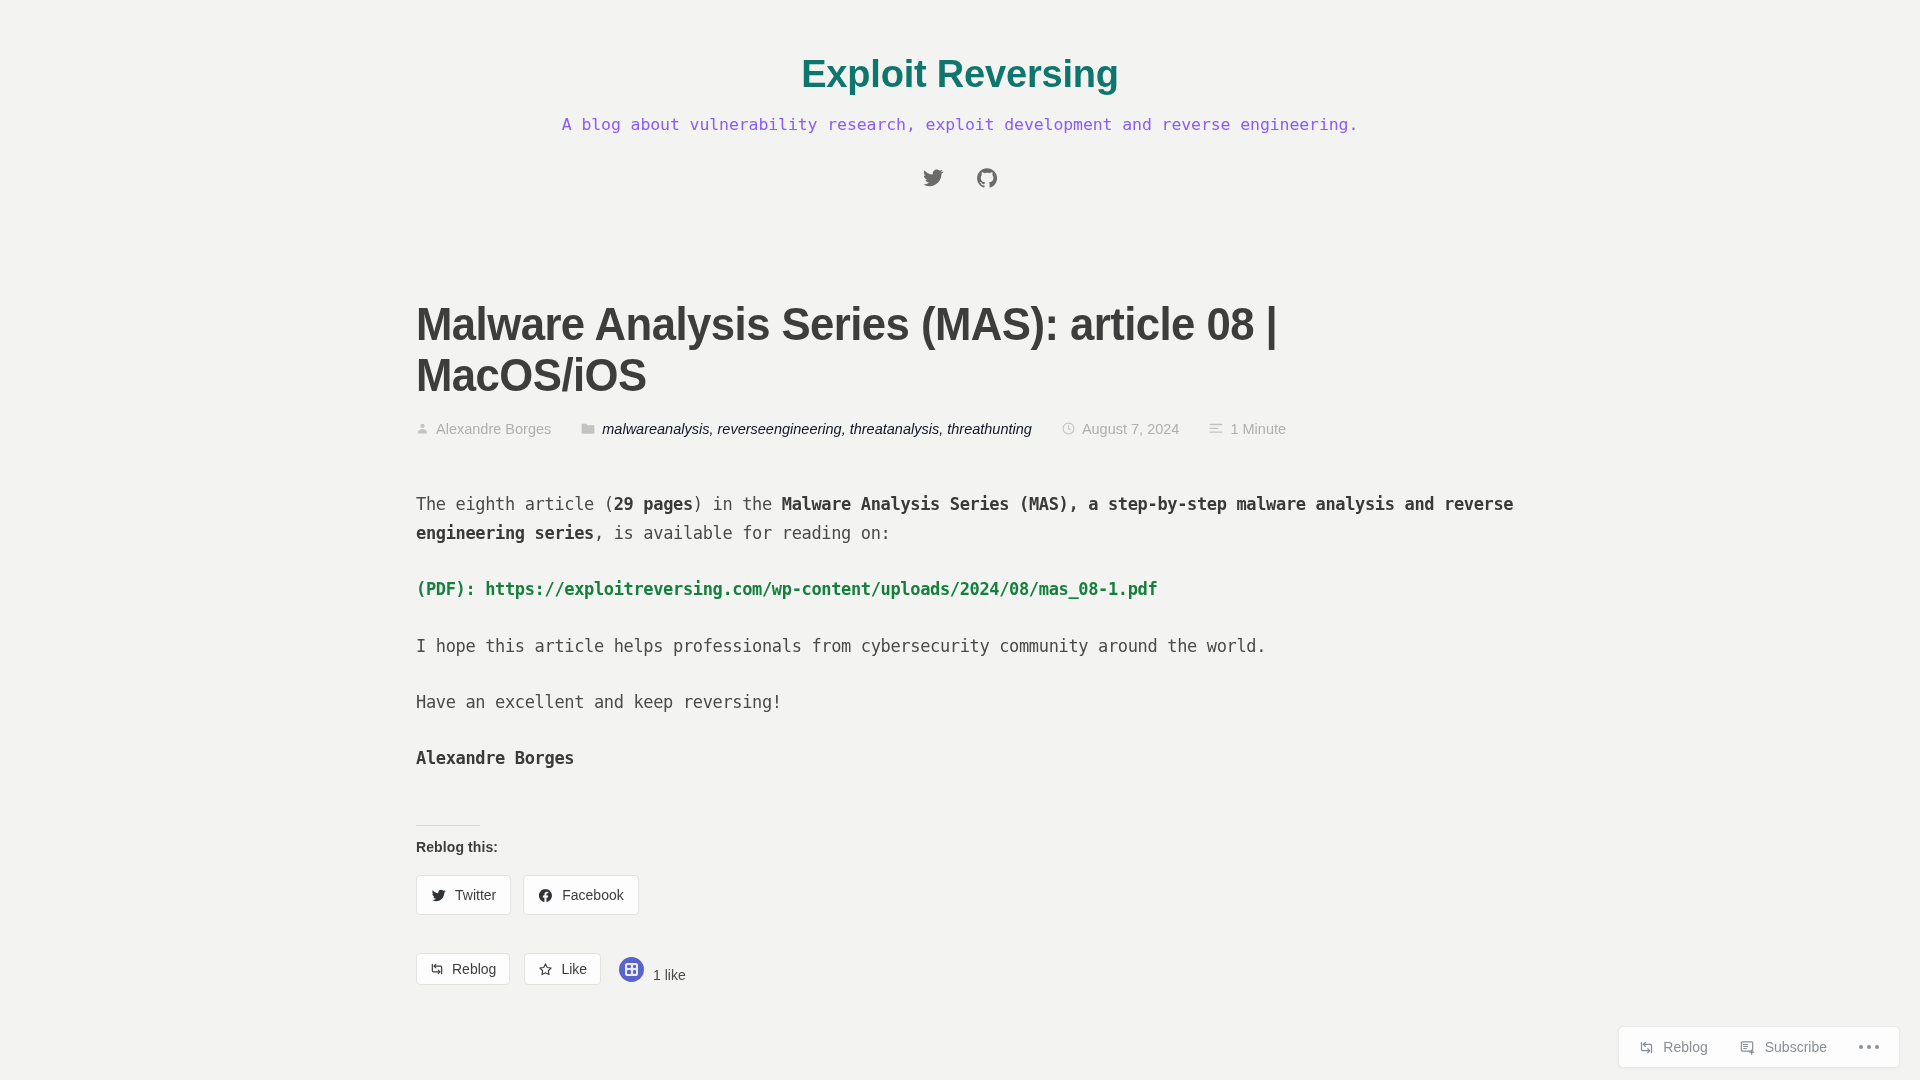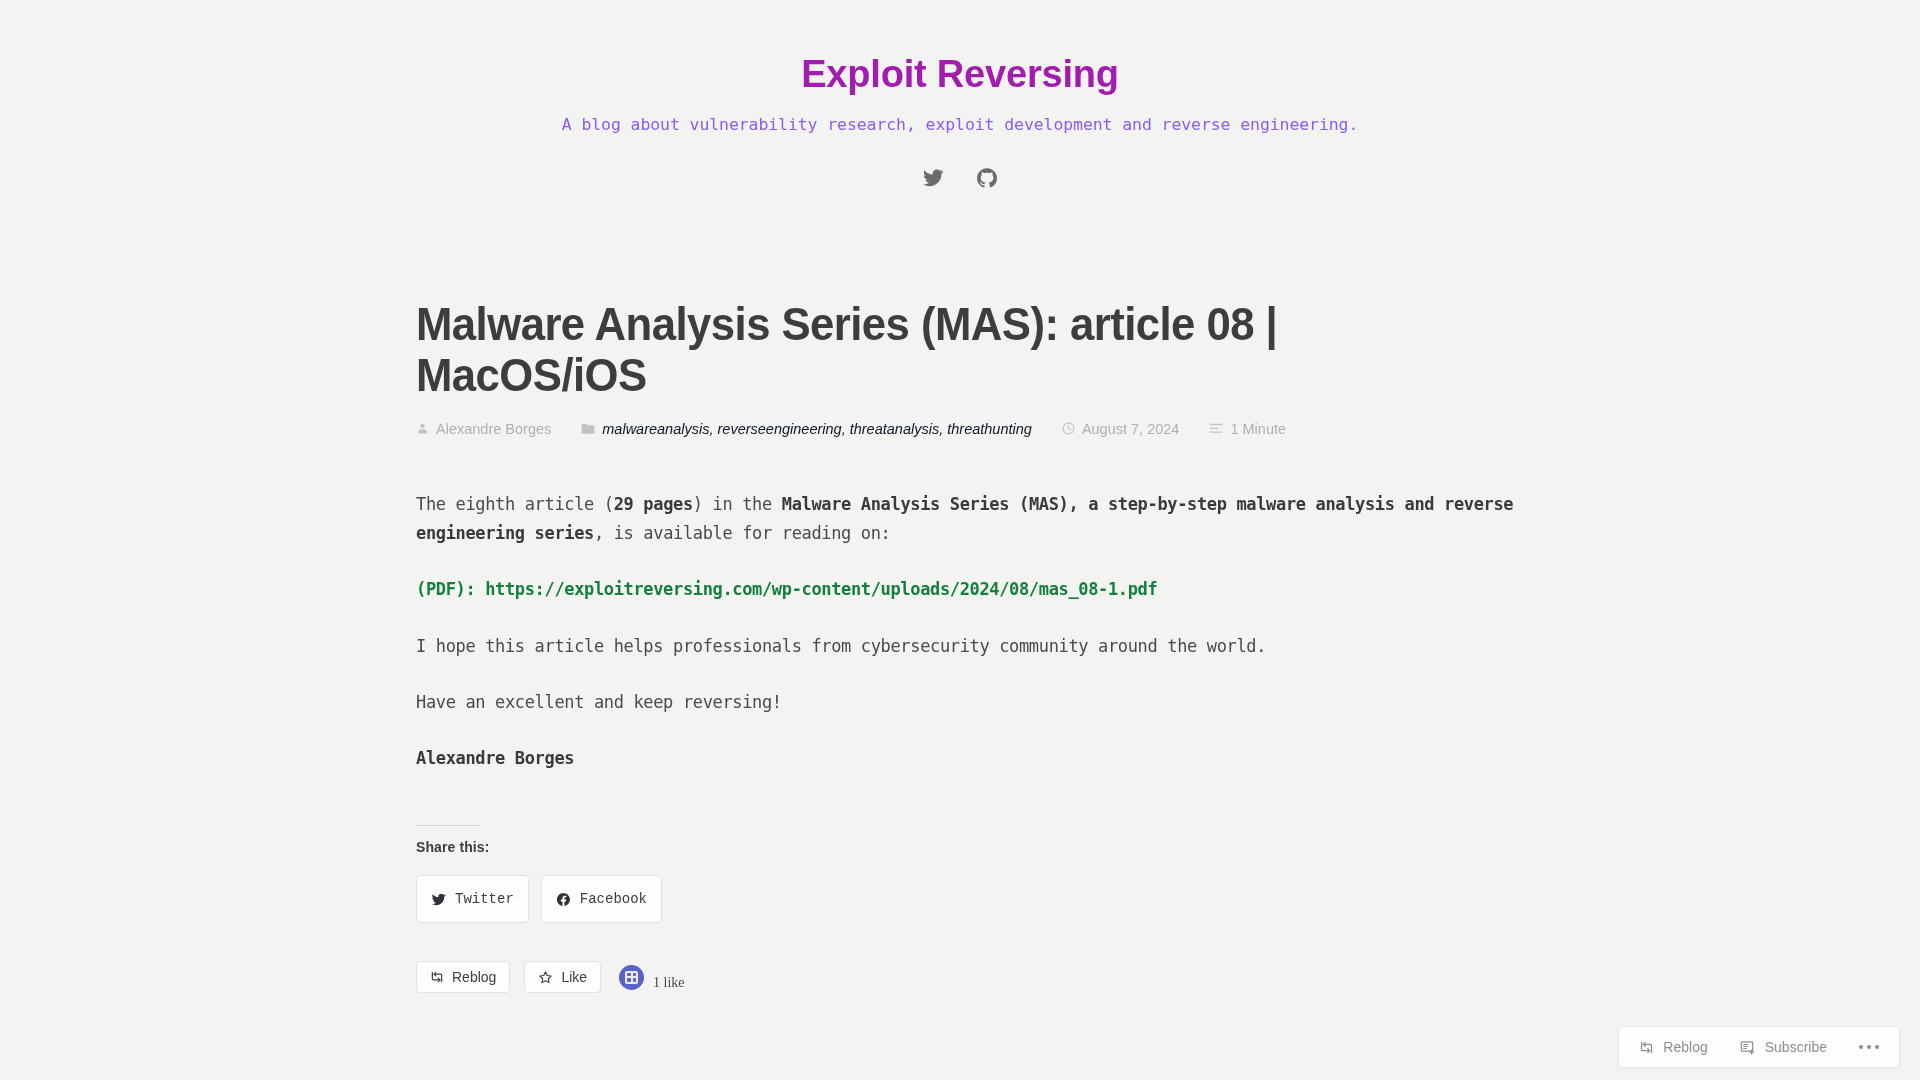--- a/index.html
+++ b/index.html
@@ -16,21 +16,21 @@
 
   
   .site-header {
     padding-top: 52px;
     text-align: center;
   }
   .site-title {
     font-family: "Liberation Sans", sans-serif;
     font-size: 38px;
     font-weight: 700;
-    color: #a21caf;
+    color: #0f766e;
     letter-spacing: -0.2px;
     line-height: 1.2;
     margin: 0;
   }
   .site-tagline {
     font-family: "DejaVu Sans Mono", monospace;
     font-size: 16.5px;
     color: #8b5cf6;
     margin-top: 17px;
     letter-spacing: -0.1px;
@@ -131,26 +131,26 @@
   }
   .share-buttons {
     margin-top: 20px;
     display: flex;
     gap: 12px;
   }
   .share-btn {
     display: inline-flex;
     align-items: center;
     gap: 9px;
-    height: 48px;
+    height: 40px;
     padding: 0 14px;
     background: #fdfdfd;
     border: 1px solid #e2e2e0;
     border-radius: 4px;
-    font-family: Liberation Mono, monospace;
+    font-family: Liberation Sans, sans-serif;
     font-size: 14px;
     color: #3d3d3d;
     cursor: pointer;
   }
   .share-btn .bi { display: inline-flex; color: #2f3337; }
   .share-btn .bi svg { display: block; }
 
   
   .post-actions {
     margin-top: 38px;
@@ -199,21 +199,21 @@
     grid-template-rows: 1fr 1fr;
     gap: 2px;
     padding: 2px;
   }
   .avatar .inner i {
     background: #5a64c8;
     border-radius: 1px;
     display: block;
   }
   .like-count {
-    font-family: Liberation Serif, serif;
+    font-family: Liberation Sans, sans-serif;
     font-size: 14px;
     color: #4a4a4a;
     margin-top: 11px;
   }
 
   
   .wp-bar {
     position: absolute;
     right: 20px;
     bottom: 12px;
@@ -334,21 +334,21 @@
     <p>I hope this article helps professionals from cybersecurity community around the world.</p>
 
     <p>Have an excellent and keep reversing!</p>
 
     <p class="sig">Alexandre Borges</p>
 
   </article>
 
   <section class="sharedaddy">
     <div class="share-divider"></div>
-    <div class="share-title">Share this:</div>
+    <div class="share-title">Reblog this:</div>
 
     <div class="share-buttons">
       <button class="share-btn">
         <span class="bi">
           <svg width="15" height="15" viewBox="0 0 24 24" fill="currentColor" aria-hidden="true">
             <path d="M23 4.9c-.8.4-1.7.7-2.6.8 1-.6 1.7-1.5 2-2.6-.9.5-1.9.9-2.9 1.1-.8-.9-2-1.5-3.3-1.5-2.5 0-4.6 2.1-4.6 4.6 0 .4 0 .7.1 1C8 8.1 4.8 6.3 2.7 3.6c-.4.7-.6 1.5-.6 2.3 0 1.6.8 3 2 3.8-.7 0-1.4-.2-2-.6v.1c0 2.2 1.6 4.1 3.7 4.5-.4.1-.8.2-1.2.2-.3 0-.6 0-.9-.1.6 1.8 2.3 3.1 4.3 3.2-1.6 1.2-3.5 2-5.7 2-.4 0-.7 0-1.1-.1 2 1.3 4.4 2.1 7 2.1 8.4 0 13-7 13-13v-.6c.9-.6 1.7-1.4 2.3-2.3z"></path>
           </svg>
         </span>
         <span>Twitter</span>
       </button>

